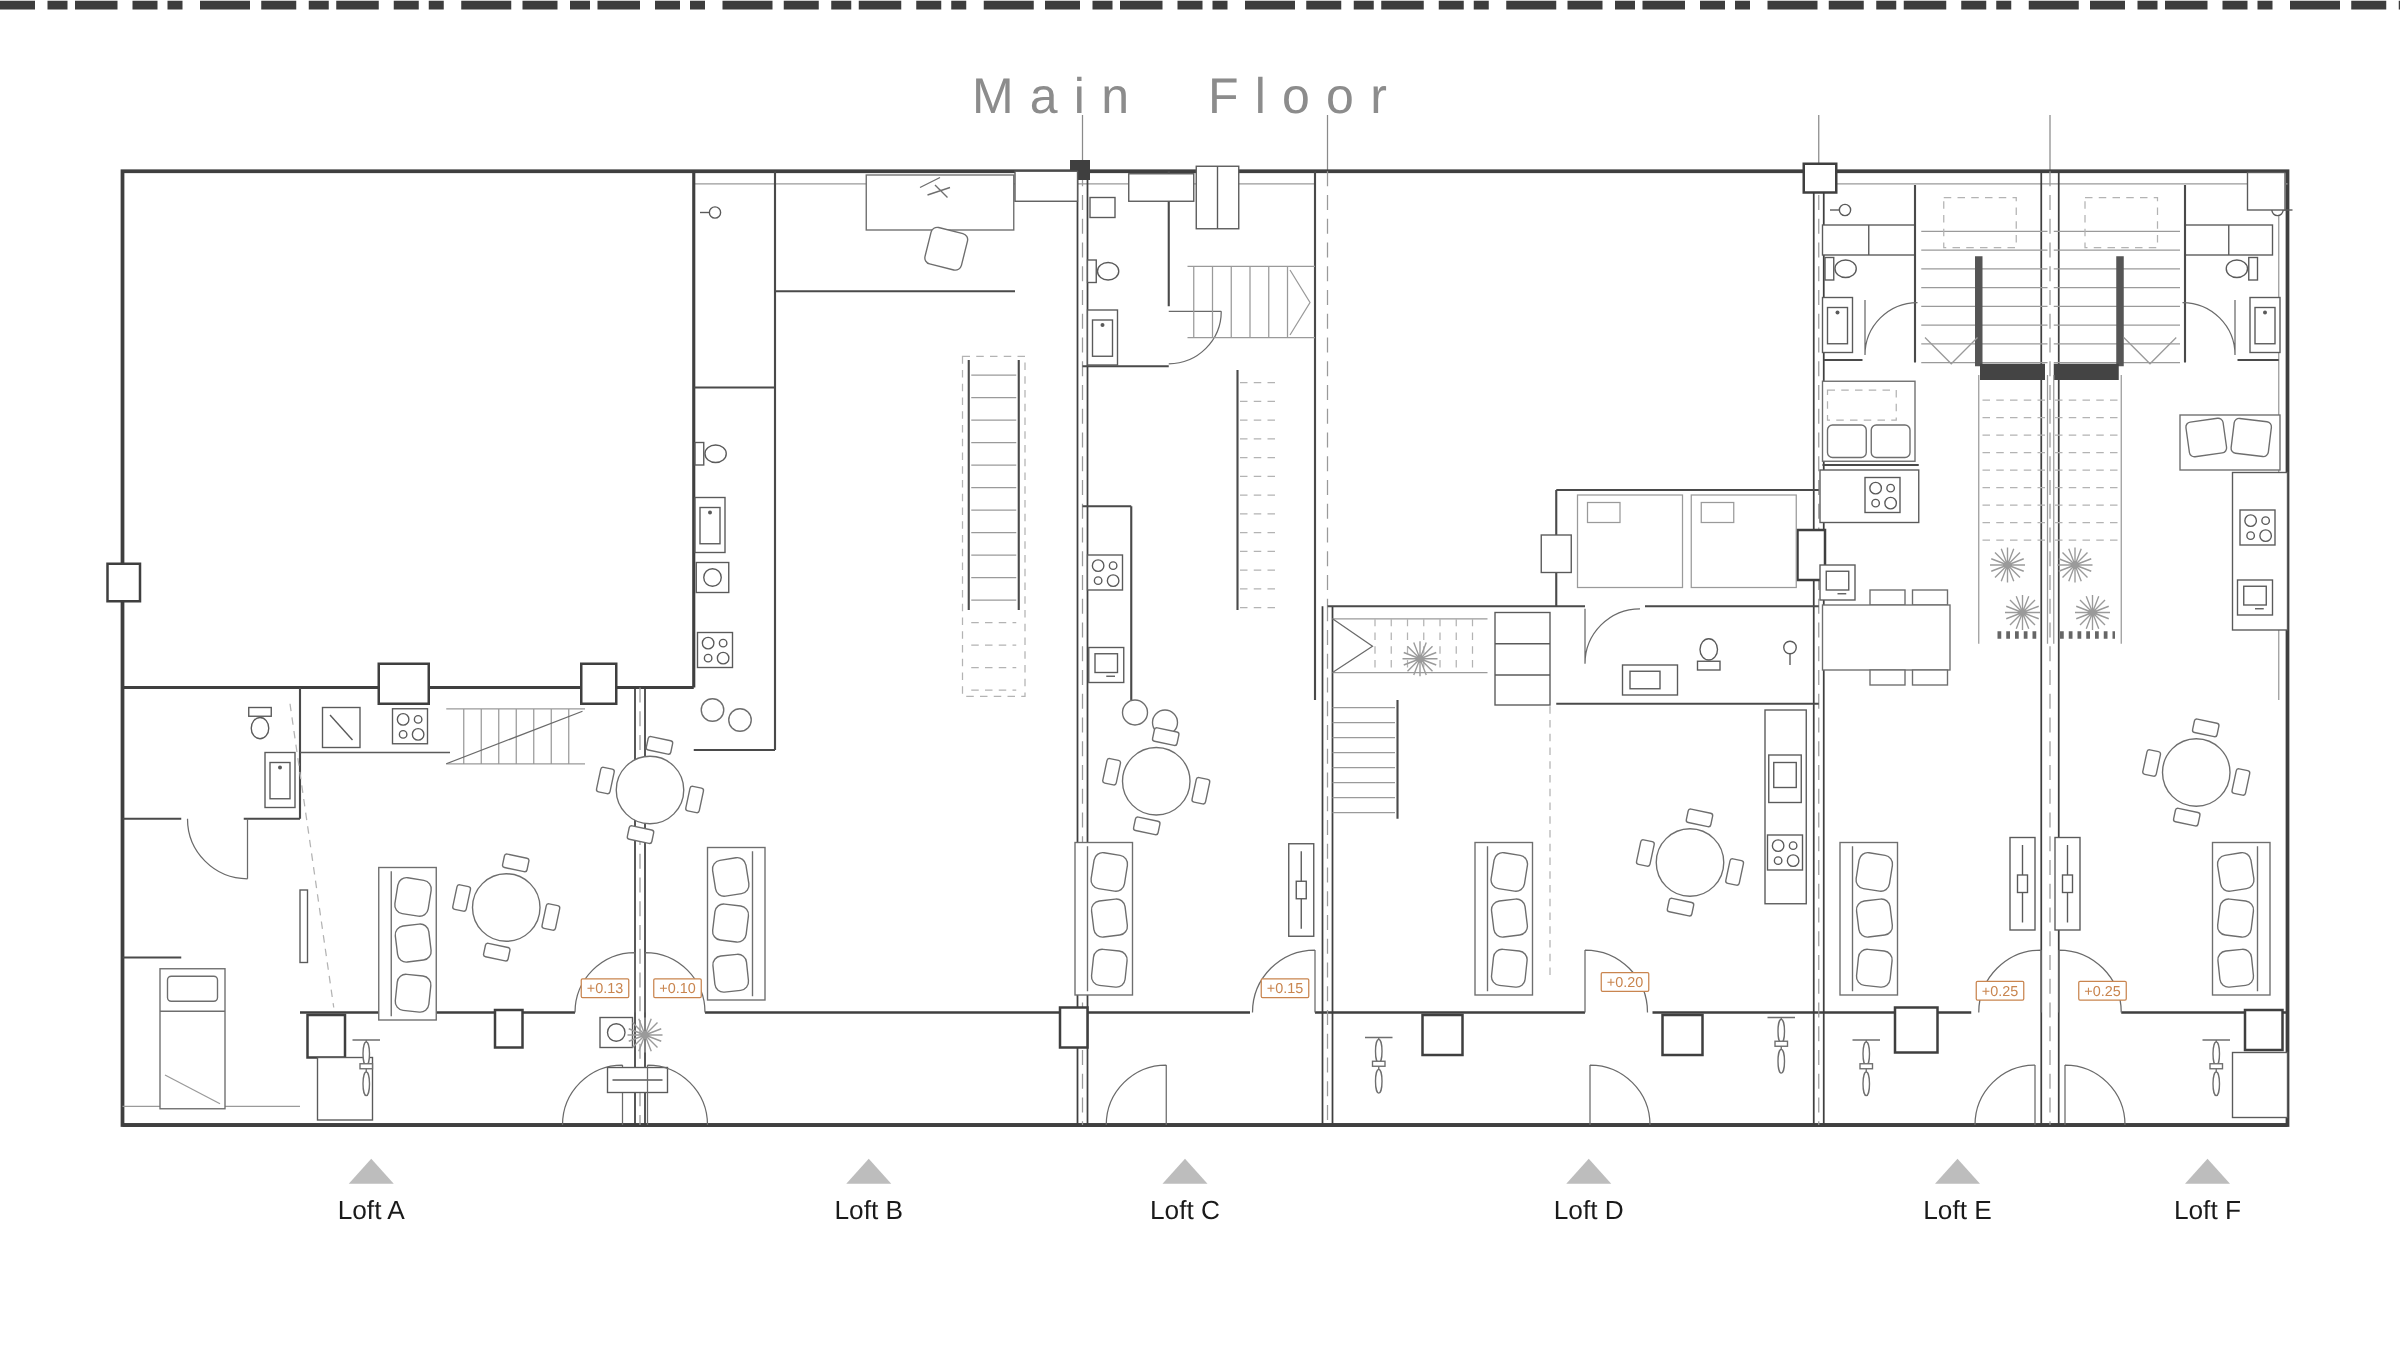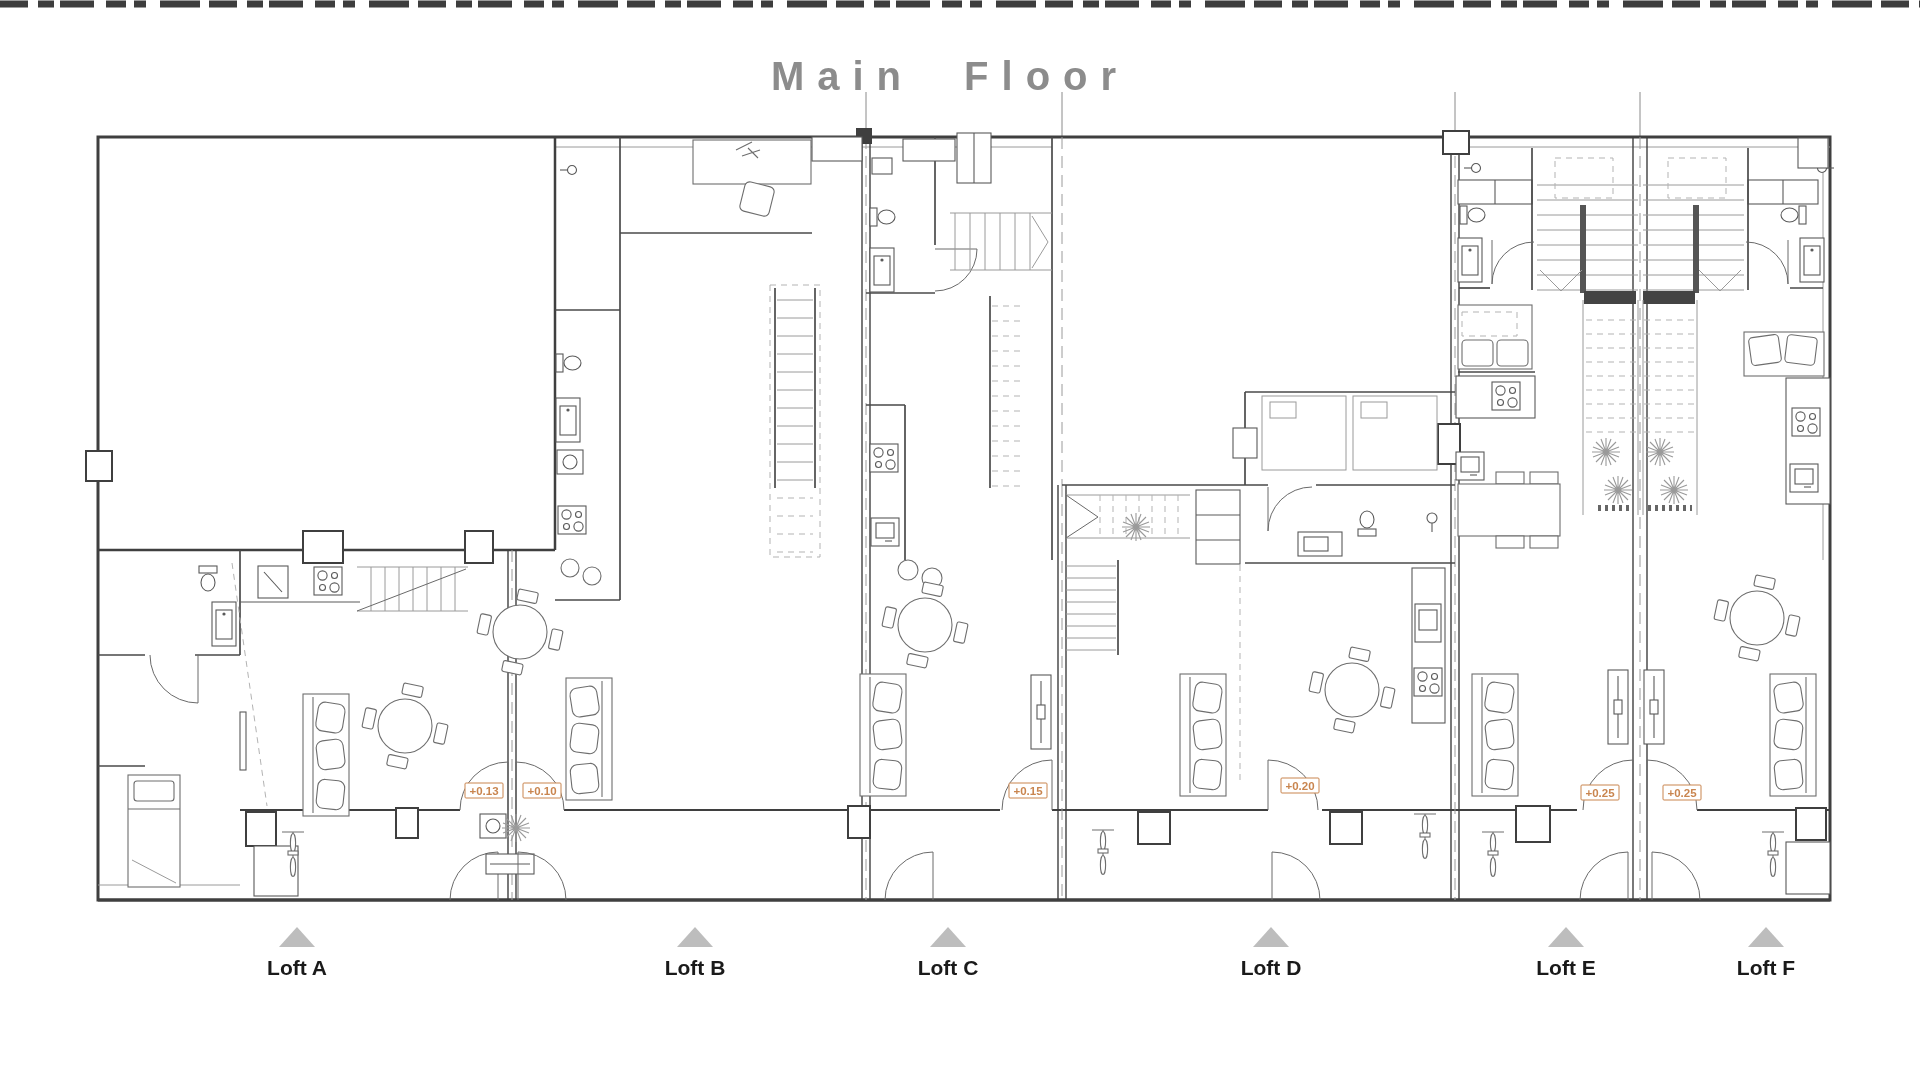--- a/index.html
+++ b/index.html
@@ -1,17 +1,17 @@
 <!DOCTYPE html>
 <html><head>
 <meta charset="utf-8">
 <style>
   html,body{margin:0;padding:0;background:#ffffff;}
   #stage{position:relative;width:1920px;height:1080px;background:#fff;overflow:hidden;
-         font-family:"Liberation Sans", sans-serif;font-weight:bold;}
+         font-family:"Liberation Sans", sans-serif;}
   svg text{font-family:"Liberation Sans", sans-serif;}
   .wall{stroke:#3f3f3f;fill:none;}
   .pwall{stroke:#3f3f3f;stroke-width:1.4;fill:none;}
   .pdash{stroke:#9a9a9a;stroke-width:1;stroke-dasharray:12 7;fill:none;}
   .part{stroke:#4a4a4a;stroke-width:1.7;fill:none;}
   .fix{stroke:#5a5a5a;stroke-width:1.1;fill:#fff;}
   .furn{stroke:#6e6e6e;stroke-width:1.1;fill:#fff;}
   .lite{stroke:#9a9a9a;stroke-width:1;fill:none;}
   .ldash{stroke:#b3b3b3;stroke-width:1;stroke-dasharray:6 5;fill:none;}
   .arc{stroke:#6a6a6a;stroke-width:1;fill:none;}

